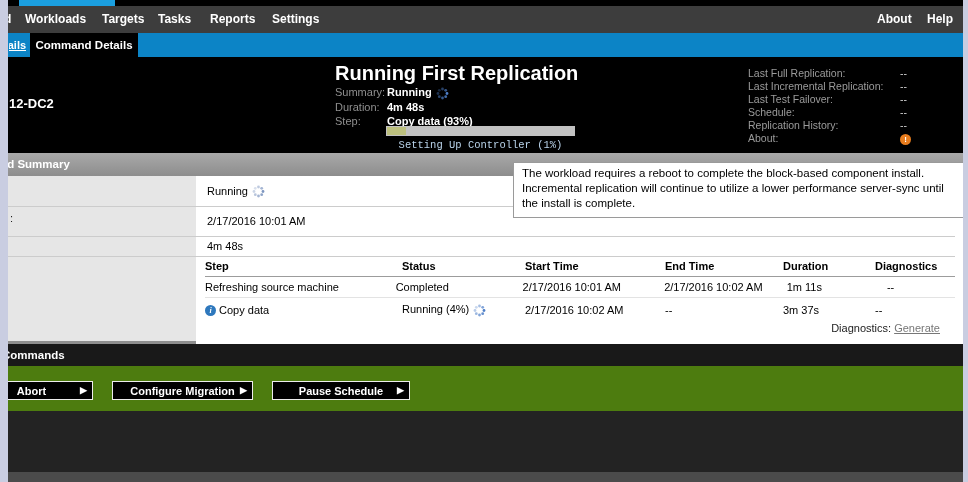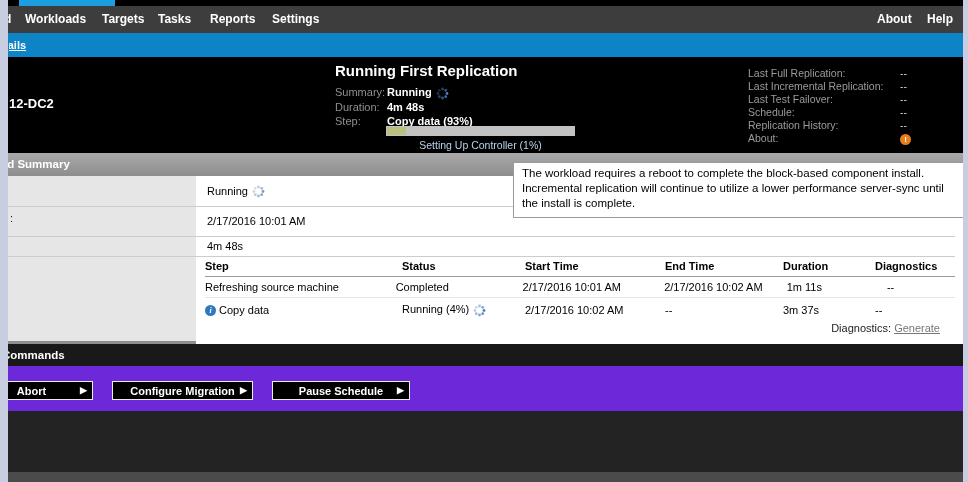--- a/index.html
+++ b/index.html
@@ -18,27 +18,27 @@
 
   
   .tabbar{top:33px;height:24px;background:#0c84c6;}
   .tab-link{position:absolute;left:1px;top:0;width:17px;height:24px;overflow:hidden;line-height:24px;font-size:11px;font-weight:bold;color:#fff;}
   .tab-link span{display:inline-block;margin-left:-19px;text-decoration:underline;white-space:nowrap;}
   .tab-active{position:absolute;left:22px;top:0;width:108px;height:24px;background:#000;color:#fff;font-size:11.5px;font-weight:bold;text-align:center;line-height:24px;white-space:nowrap;}
 
   
   .wlheader{top:57px;height:96px;background:#000;color:#fff;}
   .wl-name{position:absolute;left:1px;top:39px;font-size:13px;font-weight:bold;white-space:nowrap;}
-  .wl-title{position:absolute;left:327px;top:5px;font-size:15px;font-weight:bold;white-space:nowrap;}
+  .wl-title{position:absolute;left:327px;top:5px;font-size:20px;font-weight:bold;white-space:nowrap;}
   .wl-field{position:absolute;left:327px;height:13px;font-size:11px;white-space:nowrap;}
   .wl-field .lbl{display:inline-block;width:52px;color:#8f8f8f;}
   .wl-field .val{font-weight:bold;color:#fff;}
   .progress{position:absolute;left:378px;top:69px;width:189px;height:10px;background:#c2c2c2;}
   .progress-fill{position:absolute;left:1px;top:1px;height:8px;background:#bcc07e;}
-  .progress-sub{position:absolute;left:378px;top:82px;width:189px;text-align:center;font-size:10.5px;color:#b9d3ea;white-space:nowrap;}
+  .progress-sub{position:absolute;left:378px;top:82px;width:189px;text-align:center;font-size:10.5px;color:#b9d3ea;white-space:nowrap;font-family:Liberation Mono, monospace;}
   .wl-info-row{position:absolute;left:740px;height:12px;font-size:10.5px;white-space:nowrap;}
   .wl-info-row .lbl{display:inline-block;width:152px;color:#9b9b9b;}
   .wl-info-row .val{color:#d0d0d0;}
   .circle-icon{display:inline-flex;align-items:center;justify-content:center;width:11px;height:11px;border-radius:50%;font-size:8px;font-weight:bold;color:#fff;vertical-align:middle;}
   .warn{background:#e87d1e;}
   .info{background:#2e78bd;font-style:italic;font-family:"Liberation Serif",serif;}
   .spinner{vertical-align:middle;margin-left:4px;}
 
   
   .summarybar{top:153px;height:23px;background:linear-gradient(#a9a9a9,#8d8d8d);overflow:hidden;}
@@ -56,21 +56,21 @@
   .trow.head{font-weight:bold;height:20px;border-bottom:1px solid #9c9c9c;}
   .trow.r1{height:20px;border-bottom:1px solid #e3e3e3;gap:21px;}
   .trow.r2{height:24px;}
   .c1{width:197px;}.c2{width:123px;}.c3{width:140px;}.c4{width:118px;}.c5{width:92px;}.c6{width:79px;}
   .diag-line{position:absolute;right:23px;top:146px;font-size:11px;color:#222;white-space:nowrap;}
   .diag-line a{color:#777;text-decoration:underline;cursor:pointer;}
 
   
   .cmdbar{top:344px;height:22px;background:#191919;overflow:hidden;}
   .cmdbar span{position:absolute;left:-6px;top:0;line-height:22px;color:#fff;font-size:11.5px;font-weight:bold;white-space:nowrap;}
-  .cmdarea{top:366px;height:45px;background:#6d28d9;}
+  .cmdarea{top:366px;height:45px;background:#4d7c0f;}
   .cmd-btn{position:absolute;top:15px;height:19px;background:#000;border:1px solid #ededed;color:#fff;font-size:11px;font-weight:bold;display:flex;align-items:center;justify-content:center;cursor:pointer;box-sizing:border-box;}
   .cmd-btn .arrow{position:absolute;right:5px;font-size:9px;line-height:1;}
   .darkband{top:411px;height:61px;background:#232323;}
   .bottombar{top:472px;height:10px;background:#4b4b4b;}
 
   
   .tooltip{position:absolute;left:505px;top:162px;width:434px;background:#fff;border:1px solid #9a9a9a;padding:3px 8px 5px 8px;font-size:11.5px;line-height:1.32;color:#000;z-index:50;}
 </style>
 </head>
 <body>
@@ -88,20 +88,21 @@
       <div class="nav-item" style="left:94px">Targets</div>
       <div class="nav-item" style="left:150px">Tasks</div>
       <div class="nav-item" style="left:202px">Reports</div>
       <div class="nav-item" style="left:264px">Settings</div>
       <div class="nav-item" style="left:869px">About</div>
       <div class="nav-item" style="left:919px">Help</div>
     </div>
 
     <div class="band tabbar">
       <div class="tab-link"><span>Details</span></div>
+      <div class="tab-active">Command Details</div>
     </div>
 
     <div class="band wlheader">
       <div class="wl-name">12-DC2</div>
       <div class="wl-title">Running First Replication</div>
 
       <div class="wl-field" style="top:29px">
         <span class="lbl">Summary:</span><span class="val">Running</span><svg class="spinner" width="13" height="13" viewBox="0 0 13 13">
             <g fill="#4d7ec7">
               <circle cx="11" cy="6.5" r="1.4" opacity="1"></circle>

